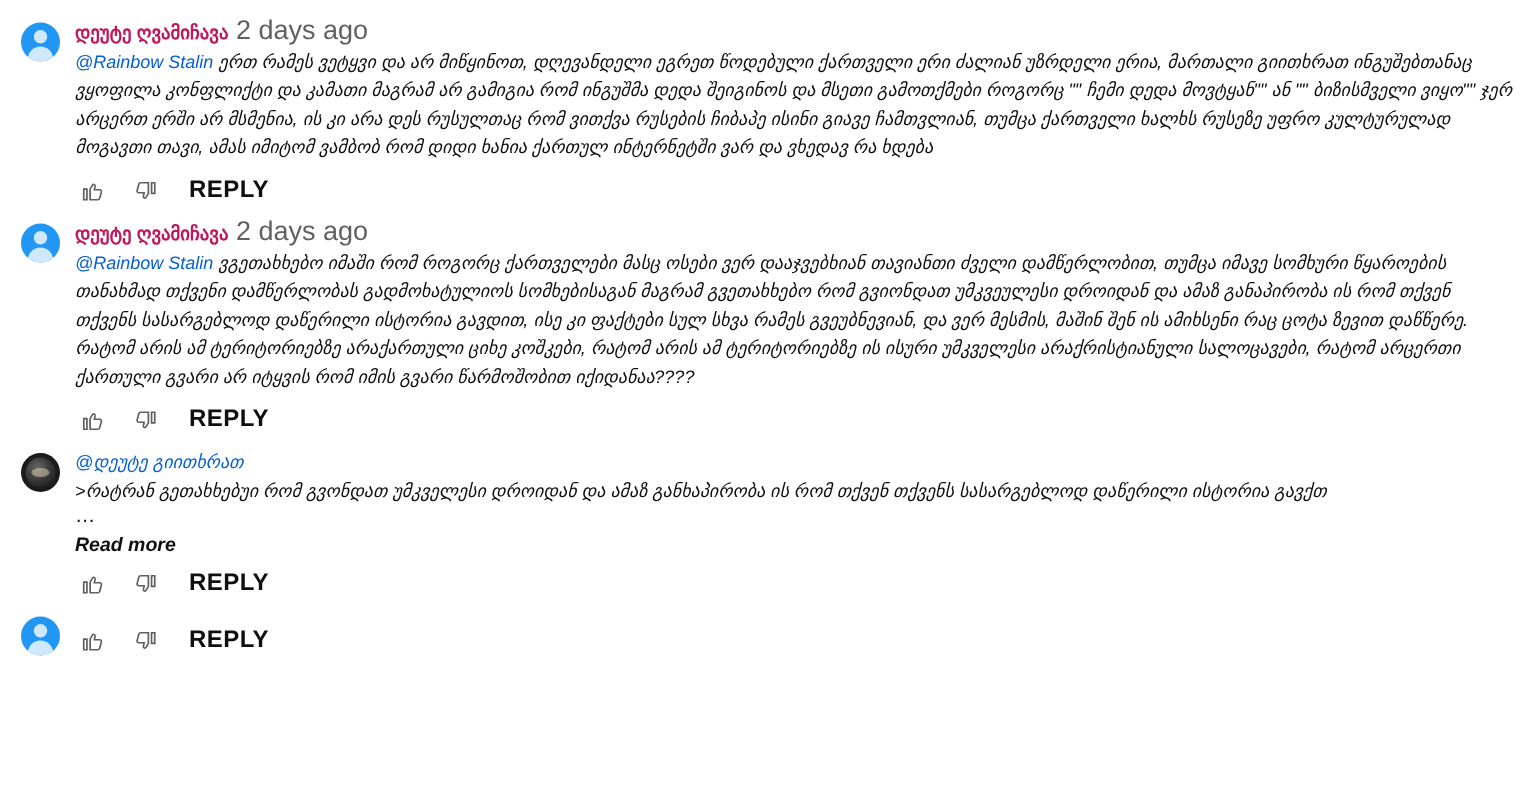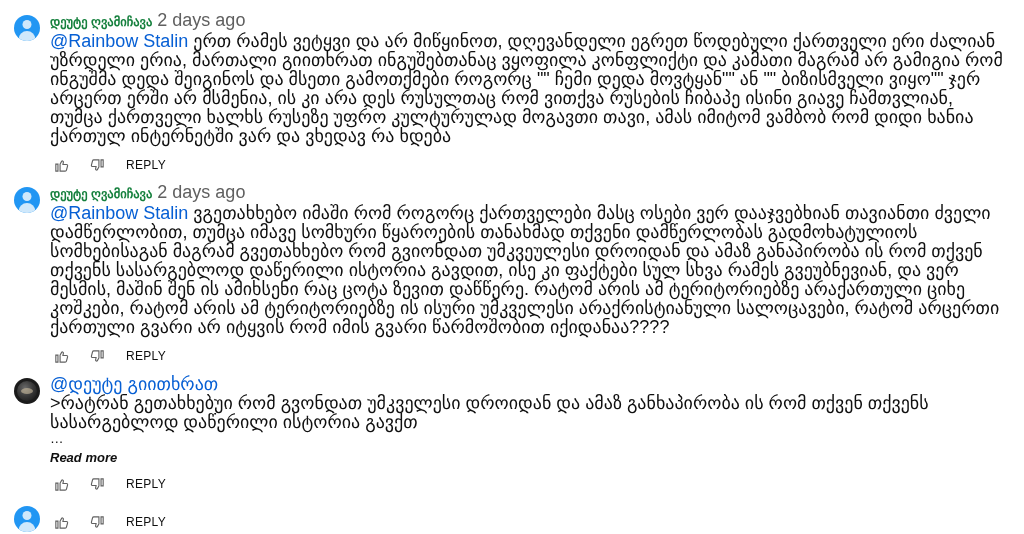--- a/index.html
+++ b/index.html
@@ -84,34 +84,35 @@
     min-width: 0;
   }
   .meta {
     font-size: 12.5px;
     line-height: 16px;
     margin-bottom: 2px;
     white-space: nowrap;
   }
   .author {
     font-weight: bold;
-    color: #15803d;
+    color: #be185d;
     font-size: 12.5px;
   }
   .time {
     color: #606060;
     font-size: 18px;
     margin-left: 5px;
   }
   .text {
-    font-size: 18px;
+    font-size: 12px;
     line-height: 19px;
     color: #0f0f0f;
     white-space: pre-wrap;
     word-wrap: break-word;
+    font-style: italic;
   }
   .mention {
     color: #065fd4;
   }
   .readmore {
     font-size: 13px;
     color: #0f0f0f;
     font-weight: bold;
     margin-top: 4px;
     cursor: pointer;
@@ -133,22 +134,22 @@
     height: 22px;
     margin-right: 14px;
     display: inline-flex;
     align-items: center;
     justify-content: center;
     color: #606060;
     cursor: pointer;
   }
   .icon-btn svg { display: block; }
   .reply-btn {
-    font-size: 12px;
-    font-weight: normal;
+    font-size: 16px;
+    font-weight: bold;
     color: #0f0f0f;
     letter-spacing: .3px;
     cursor: pointer;
     padding: 2px 4px;
   }
 </style>
 </head>
 <body>
 
 <div class="comments">

